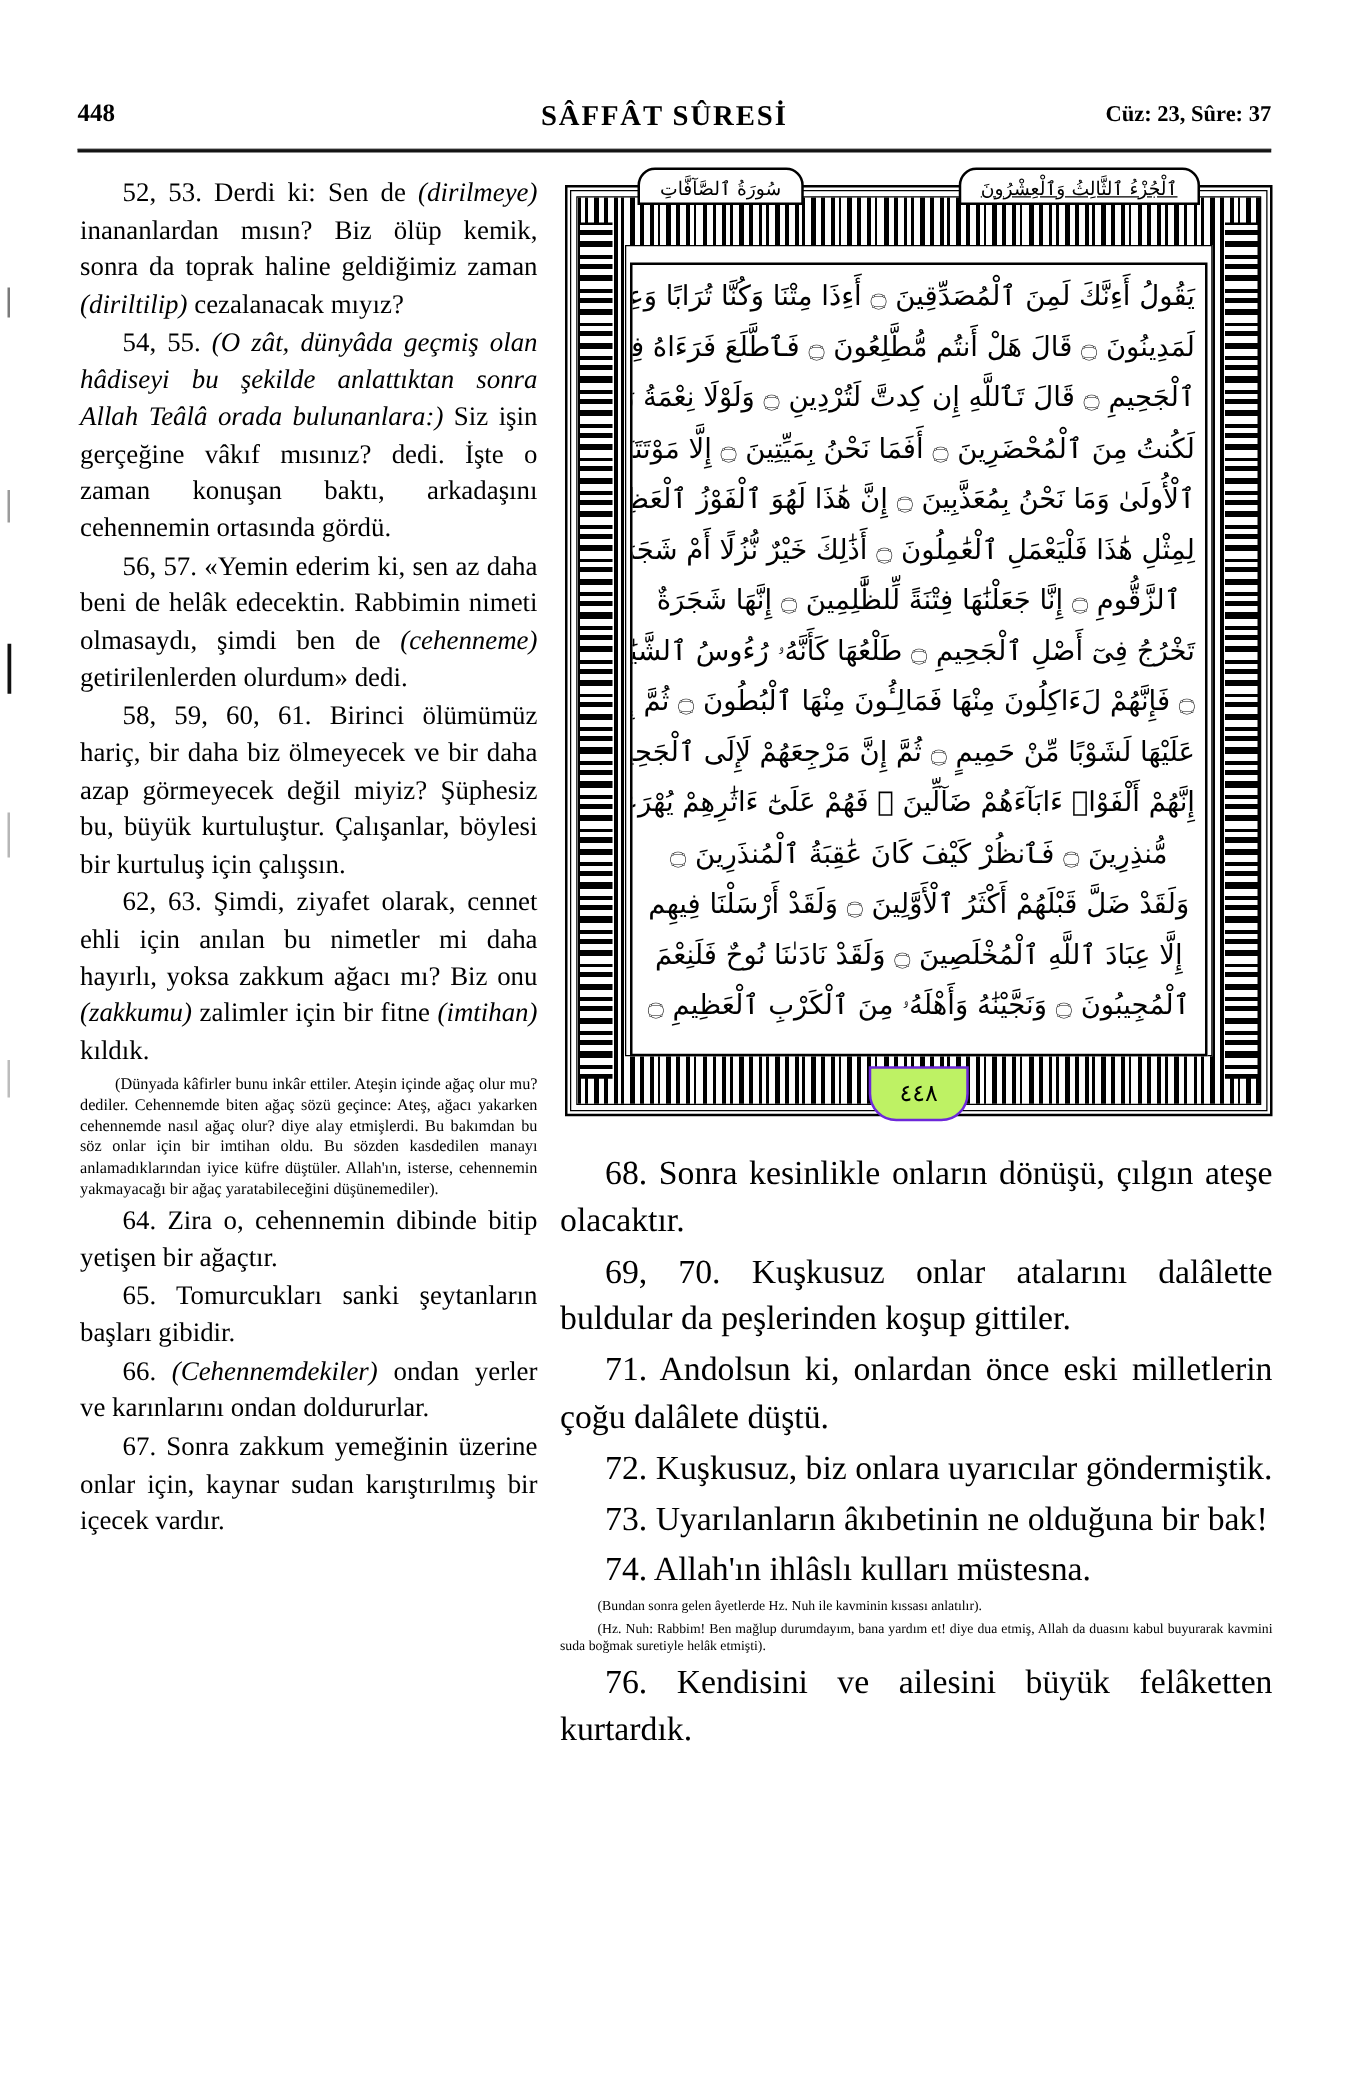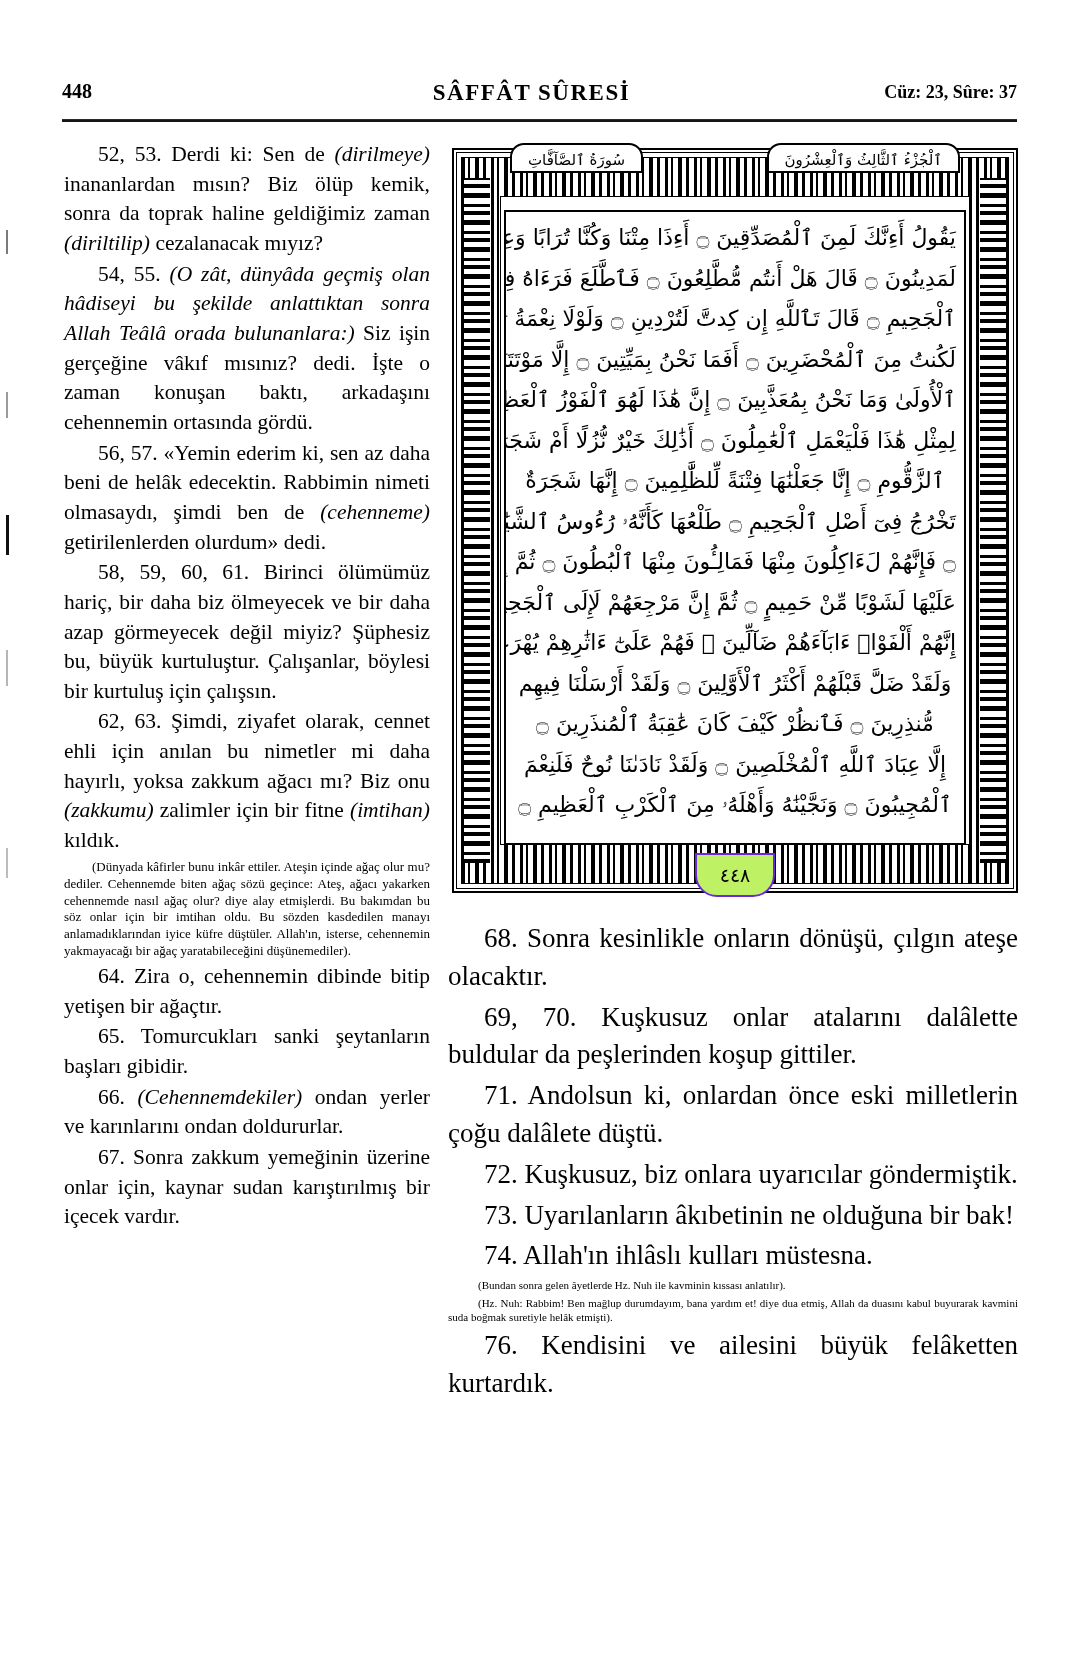--- a/index.html
+++ b/index.html
@@ -207,38 +207,37 @@
 
   
   .qp-cartouches {
     position: absolute;
     left: 40px;
     right: 40px;
     top: -14px;
     height: 48px;
     display: flex;
     justify-content: space-between;
-    align-items: center;
     pointer-events: none;
   }
   .cartouche {
     background: #fff;
     border: 2px solid #000;
     border-radius: 14px 14px 0 0;
     padding: 5px 16px 3px 16px;
     direction: rtl;
     font-family: "DejaVu Sans", "Liberation Sans", sans-serif;
     font-size: 15px;
     line-height: 20px;
     white-space: nowrap;
     height: 30px;
     box-sizing: border-box;
   }
   .cartouche.sura { margin-left: 18px; }
-  .cartouche.juz  { margin-right: 18px; }
+  .cartouche.juz  { margin-right: 18px; text-decoration: underline; }
 
   
   .qp-folio {
     position: absolute;
     left: 50%;
     transform: translateX(-50%);
     bottom: -4px;
     width: 76px;
     height: 40px;
     background: #bef264;
@@ -318,22 +317,22 @@
         <div class="qp-line">لَمَدِينُونَ ۝ قَالَ هَلْ أَنتُم مُّطَّلِعُونَ ۝ فَٱطَّلَعَ فَرَءَاهُ فِى سَوَآءِ</div>
         <div class="qp-line">ٱلْجَحِيمِ ۝ قَالَ تَٱللَّهِ إِن كِدتَّ لَتُرْدِينِ ۝ وَلَوْلَا نِعْمَةُ رَبِّى</div>
         <div class="qp-line">لَكُنتُ مِنَ ٱلْمُحْضَرِينَ ۝ أَفَمَا نَحْنُ بِمَيِّتِينَ ۝ إِلَّا مَوْتَتَنَا</div>
         <div class="qp-line">ٱلْأُولَىٰ وَمَا نَحْنُ بِمُعَذَّبِينَ ۝ إِنَّ هَٰذَا لَهُوَ ٱلْفَوْزُ ٱلْعَظِيمُ ۝</div>
         <div class="qp-line">لِمِثْلِ هَٰذَا فَلْيَعْمَلِ ٱلْعَٰمِلُونَ ۝ أَذَٰلِكَ خَيْرٌ نُّزُلًا أَمْ شَجَرَةُ</div>
         <div class="qp-line">ٱلزَّقُّومِ ۝ إِنَّا جَعَلْنَٰهَا فِتْنَةً لِّلظَّٰلِمِينَ ۝ إِنَّهَا شَجَرَةٌ</div>
         <div class="qp-line">تَخْرُجُ فِىٓ أَصْلِ ٱلْجَحِيمِ ۝ طَلْعُهَا كَأَنَّهُۥ رُءُوسُ ٱلشَّيَٰطِينِ</div>
         <div class="qp-line">۝ فَإِنَّهُمْ لَءَاكِلُونَ مِنْهَا فَمَالِـُٔونَ مِنْهَا ٱلْبُطُونَ ۝ ثُمَّ إِنَّ لَهُمْ</div>
         <div class="qp-line">عَلَيْهَا لَشَوْبًا مِّنْ حَمِيمٍ ۝ ثُمَّ إِنَّ مَرْجِعَهُمْ لَإِلَى ٱلْجَحِيمِ ۝</div>
         <div class="qp-line">إِنَّهُمْ أَلْفَوْا۟ ءَابَآءَهُمْ ضَآلِّينَ ۝ فَهُمْ عَلَىٰٓ ءَاثَٰرِهِمْ يُهْرَعُونَ ۝</div>
+        <div class="qp-line">مُّنذِرِينَ ۝ فَٱنظُرْ كَيْفَ كَانَ عَٰقِبَةُ ٱلْمُنذَرِينَ ۝</div>
         <div class="qp-line">وَلَقَدْ ضَلَّ قَبْلَهُمْ أَكْثَرُ ٱلْأَوَّلِينَ ۝ وَلَقَدْ أَرْسَلْنَا فِيهِم</div>
-        <div class="qp-line">مُّنذِرِينَ ۝ فَٱنظُرْ كَيْفَ كَانَ عَٰقِبَةُ ٱلْمُنذَرِينَ ۝</div>
         <div class="qp-line">إِلَّا عِبَادَ ٱللَّهِ ٱلْمُخْلَصِينَ ۝ وَلَقَدْ نَادَىٰنَا نُوحٌ فَلَنِعْمَ</div>
         <div class="qp-line">ٱلْمُجِيبُونَ ۝ وَنَجَّيْنَٰهُ وَأَهْلَهُۥ مِنَ ٱلْكَرْبِ ٱلْعَظِيمِ ۝</div>
       </div>
 
     <div class="qp-folio">٤٤٨</div>
   </div>
 
   <div class="col-right" id="right-column">
       <p class="body-par"><span>68. Sonra kesinlikle onların dönüşü, çılgın ateşe olacaktır.</span></p>
       <p class="body-par"><span>69, 70. Kuşkusuz onlar atalarını dalâlette buldular da peşlerinden koşup gittiler.</span></p>

